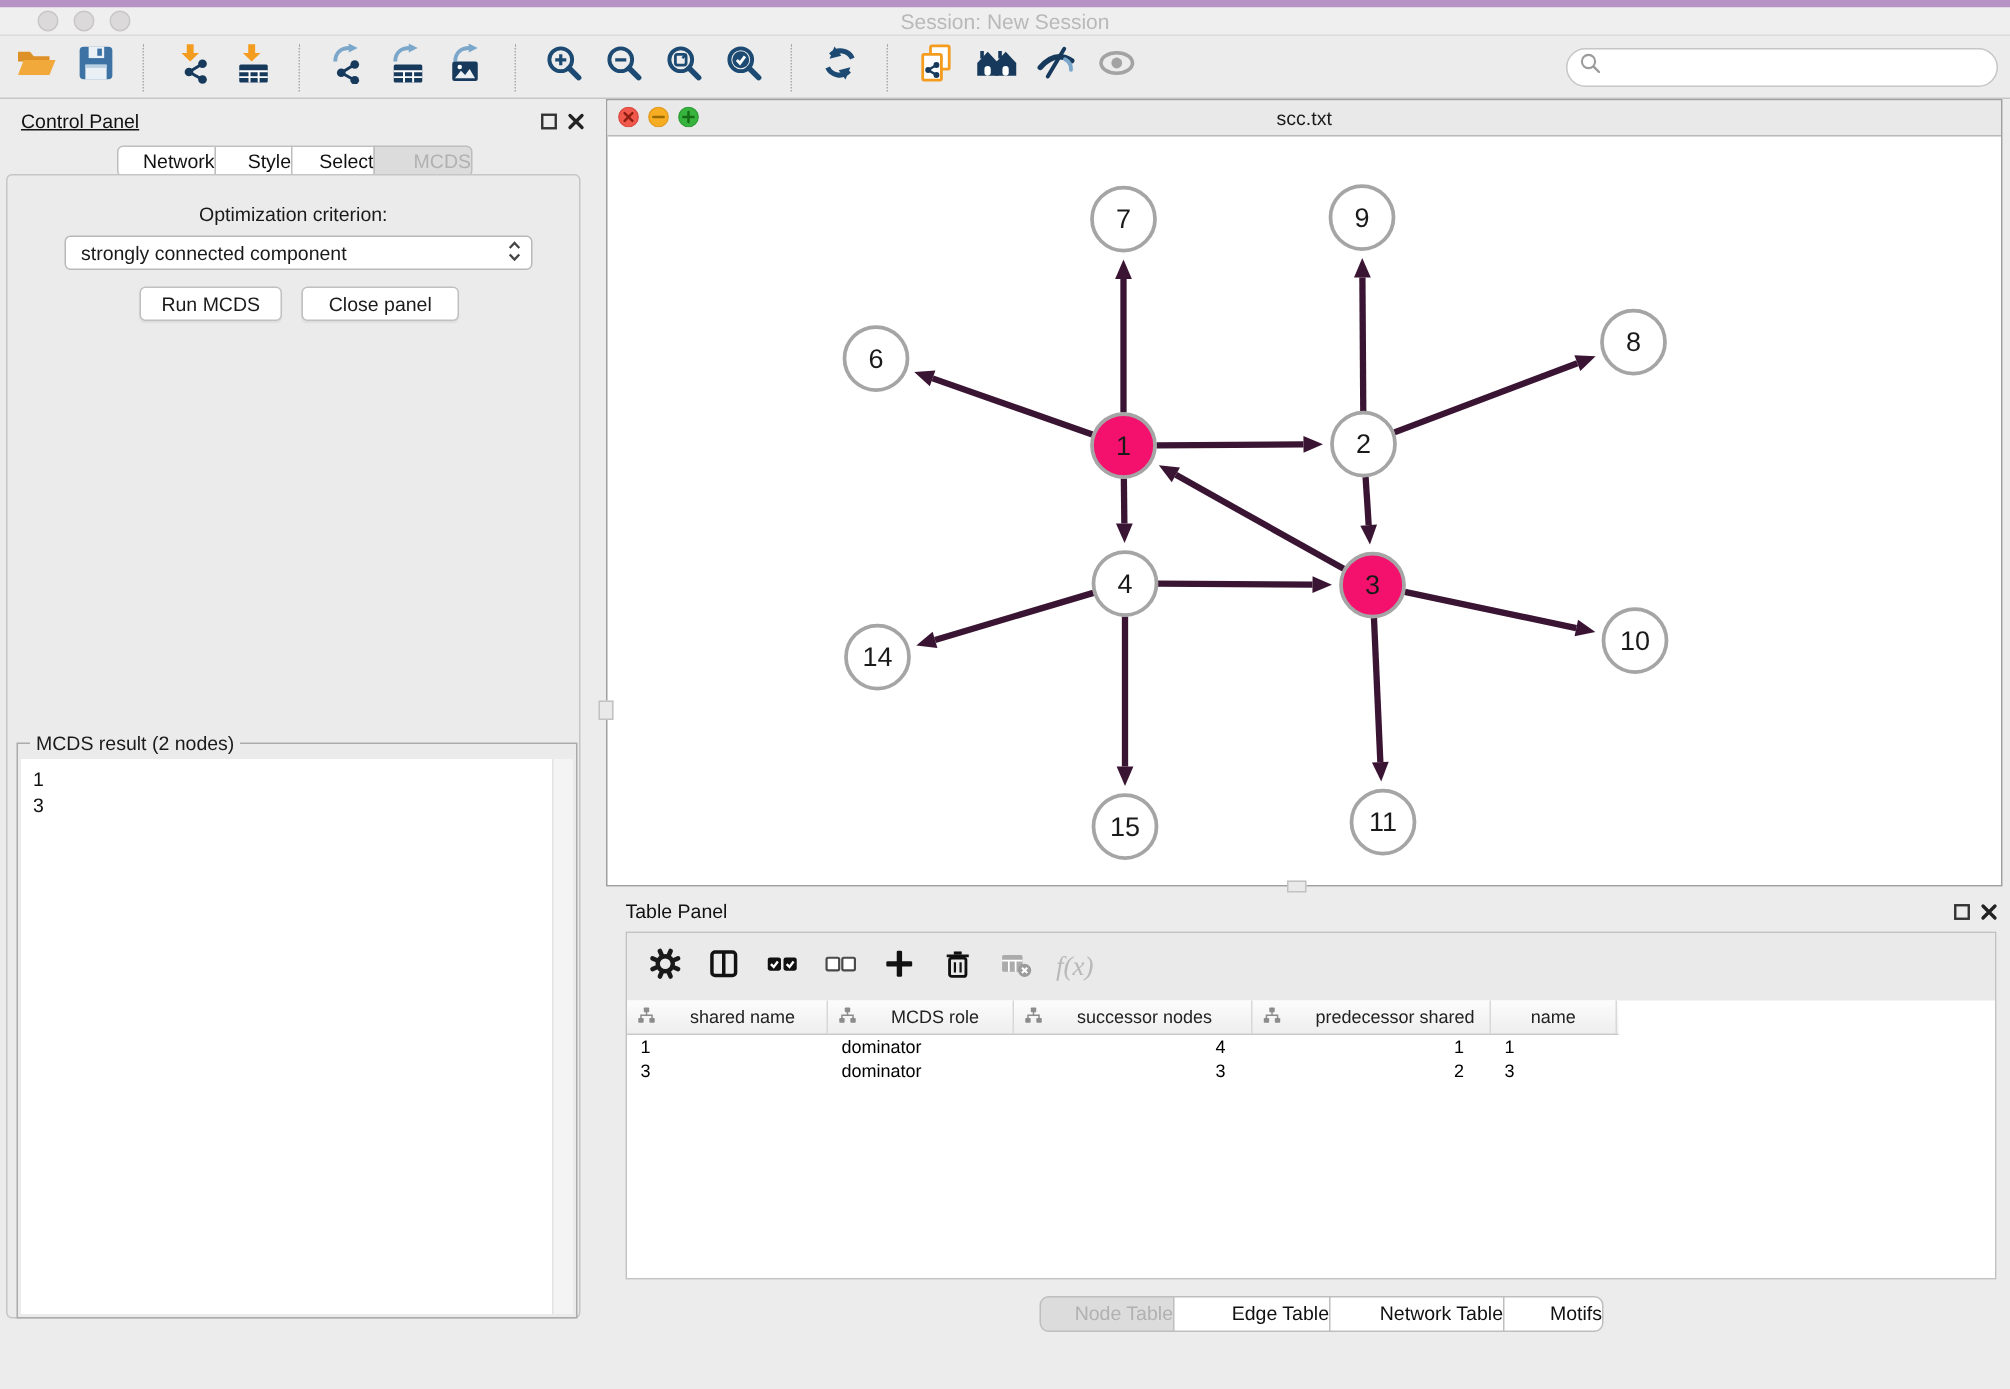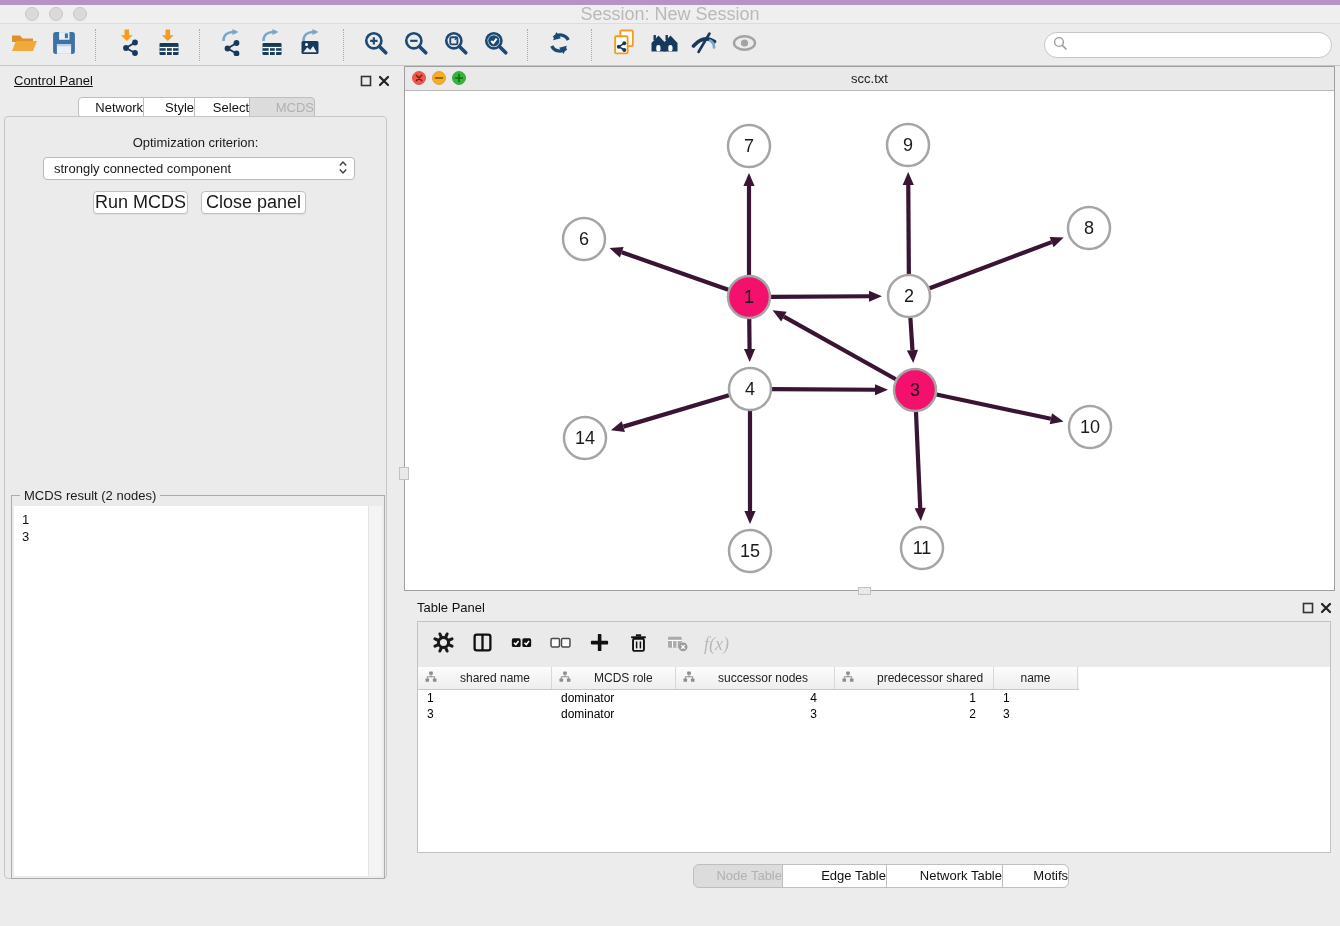--- a/index.html
+++ b/index.html
@@ -4,21 +4,21 @@
 <style>
   html,body{margin:0;padding:0;background:#9a9a9a;}
   .app{position:relative;width:1340px;height:926px;background:#ECECEC;overflow:hidden;
        font-family:"Liberation Sans",sans-serif;color:#1a1a1a;}
   
   .top-strip{position:absolute;left:0;top:0;width:100%;height:5px;background:#B793C5;}
   .mac-titlebar{position:absolute;left:0;top:5px;width:100%;height:18px;background:#F0EFEF;}
   .mac-dot{position:absolute;top:2px;width:14px;height:14px;border-radius:50%;
            background:#DBD9D9;border:1px solid #C8C6C6;box-sizing:border-box;}
   .session-title{position:absolute;left:0;top:0;width:100%;height:18px;line-height:18px;
-                 text-align:center;font-size:18px;color:#B9B9B9;}
+                 text-align:center;font-size:14px;color:#B9B9B9;}
   
   .main-toolbar{position:absolute;left:0;top:23px;width:100%;height:43px;background:#ECECEC;
                 border-top:1px solid #DDDCDC;border-bottom:1px solid #C6C6C6;box-sizing:border-box;
                 display:flex;align-items:center;}
   .tb-icons{display:flex;align-items:center;column-gap:12px;padding-left:10px;}
   .tb-btn{width:28px;height:30px;display:flex;align-items:center;justify-content:center;}
   .tb-sep{width:1px;height:32px;border-left:1px dotted #A9A9A9;margin:0 5px;}
   .search-box{margin-left:auto;margin-right:8px;width:288px;height:26px;border:1px solid #C6C6C6;
               border-radius:13px;background:#fff;display:flex;align-items:center;padding:0 8px;box-sizing:border-box;}
   .search-box input{border:none;outline:none;background:transparent;flex:1;font-size:13px;
@@ -34,21 +34,21 @@
   .seg.last{border-radius:0 4px 4px 0;}
   .seg.disabled-selected{background:#DCDCDC;color:#B1B1B1;}
   .cp-content{position:absolute;left:4px;top:49px;width:383px;height:763px;border:1px solid #C6C6C6;
               border-radius:4px;background:#EBEBEB;box-sizing:border-box;}
   .opt-label{position:absolute;left:0;top:18px;width:100%;text-align:center;font-size:13px;}
   .dropdown{position:absolute;left:38px;top:40px;width:312px;height:23px;background:#fff;
             border:1px solid #B9B9B9;border-radius:4px;box-sizing:border-box;display:flex;
             align-items:center;padding:0 6px 0 10px;font-size:13px;}
   .dropdown .dd-label{flex:1;}
   .btn{position:absolute;top:74px;height:23px;background:#fff;border:1px solid #C0C0C0;border-radius:4px;
-       box-sizing:border-box;font-size:18px;text-align:center;line-height:21px;box-shadow:0 1px 1px rgba(0,0,0,0.06);}
+       box-sizing:border-box;font-size:13px;text-align:center;line-height:21px;box-shadow:0 1px 1px rgba(0,0,0,0.06);}
   .fieldset{position:absolute;left:6px;top:378px;width:374px;height:384px;border:1px solid #ABABAB;box-sizing:border-box;}
   .fieldset .legend{position:absolute;left:8px;top:-8px;background:#EBEBEB;padding:0 4px;font-size:13px;}
   .result-area{position:absolute;left:2px;top:10px;right:2px;bottom:2px;background:#fff;overflow:hidden;}
   .result-scroll{position:absolute;right:0;top:0;bottom:0;width:13px;background:#F4F4F4;border-left:1px solid #E3E3E3;}
   .result-lines{padding:5px 8px;font-size:13px;line-height:17px;color:#111;}
   
   .net-window{position:absolute;left:404px;top:66px;width:931px;height:525px;border:1px solid #9F9F9F;
               background:#fff;box-sizing:border-box;}
   .net-titlebar{position:relative;height:23px;background:#E9E9E9;border-bottom:1px solid #B9B9B9;}
   .traffic{position:absolute;top:4px;width:14px;height:14px;}

